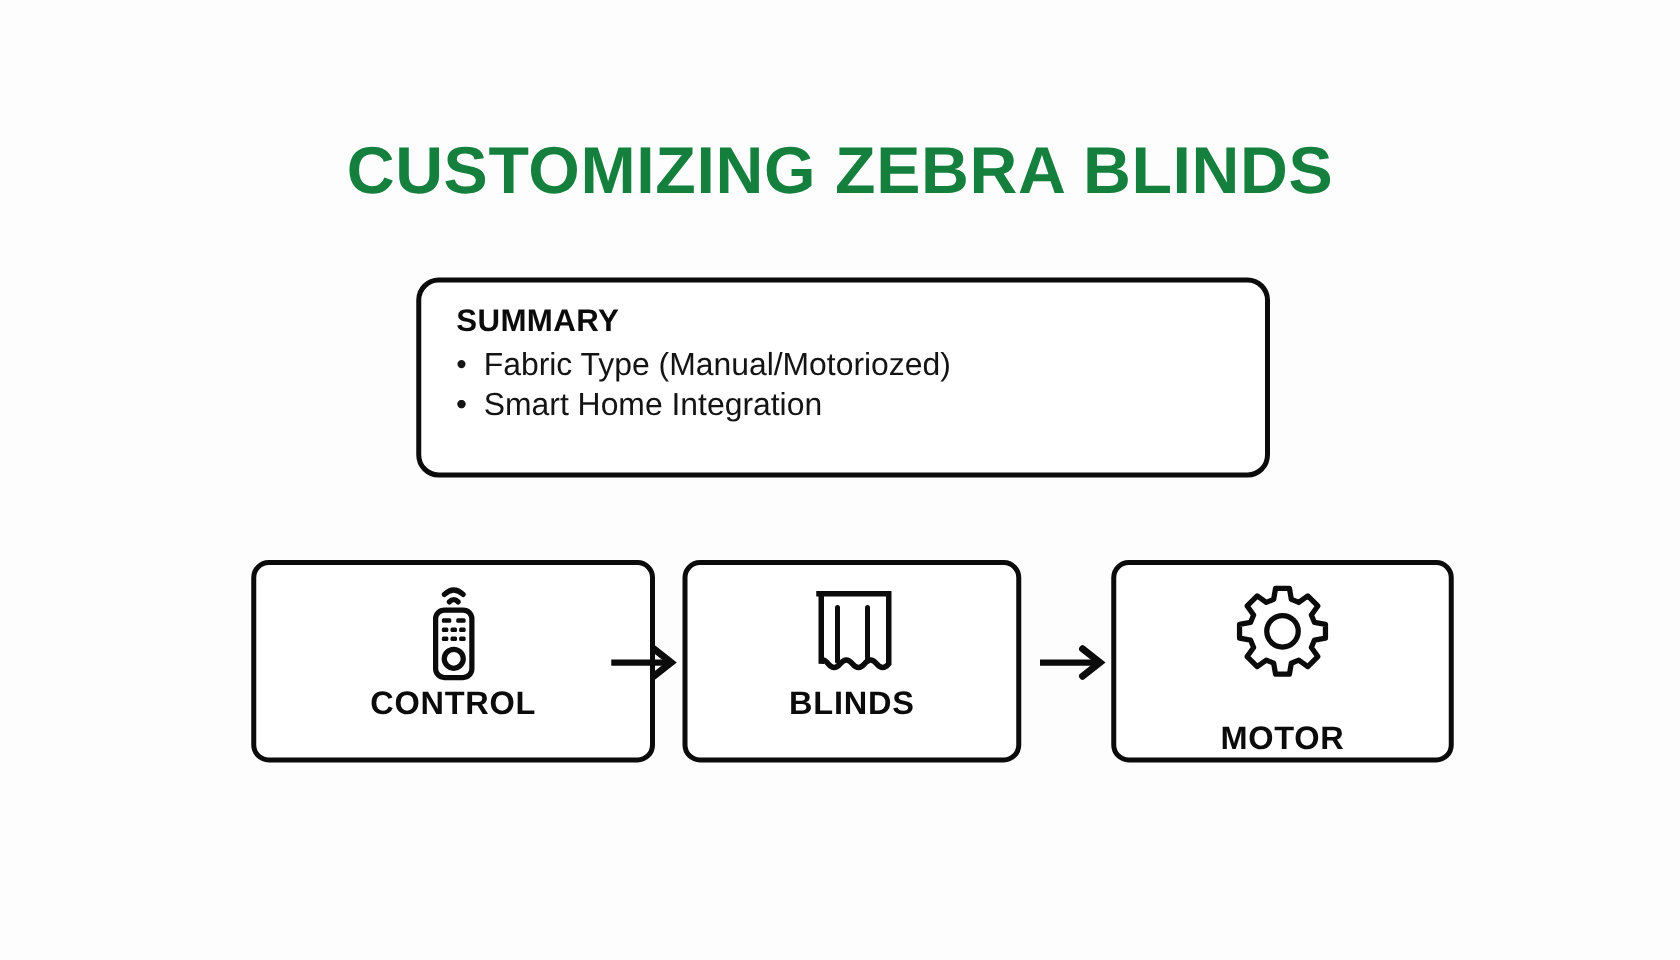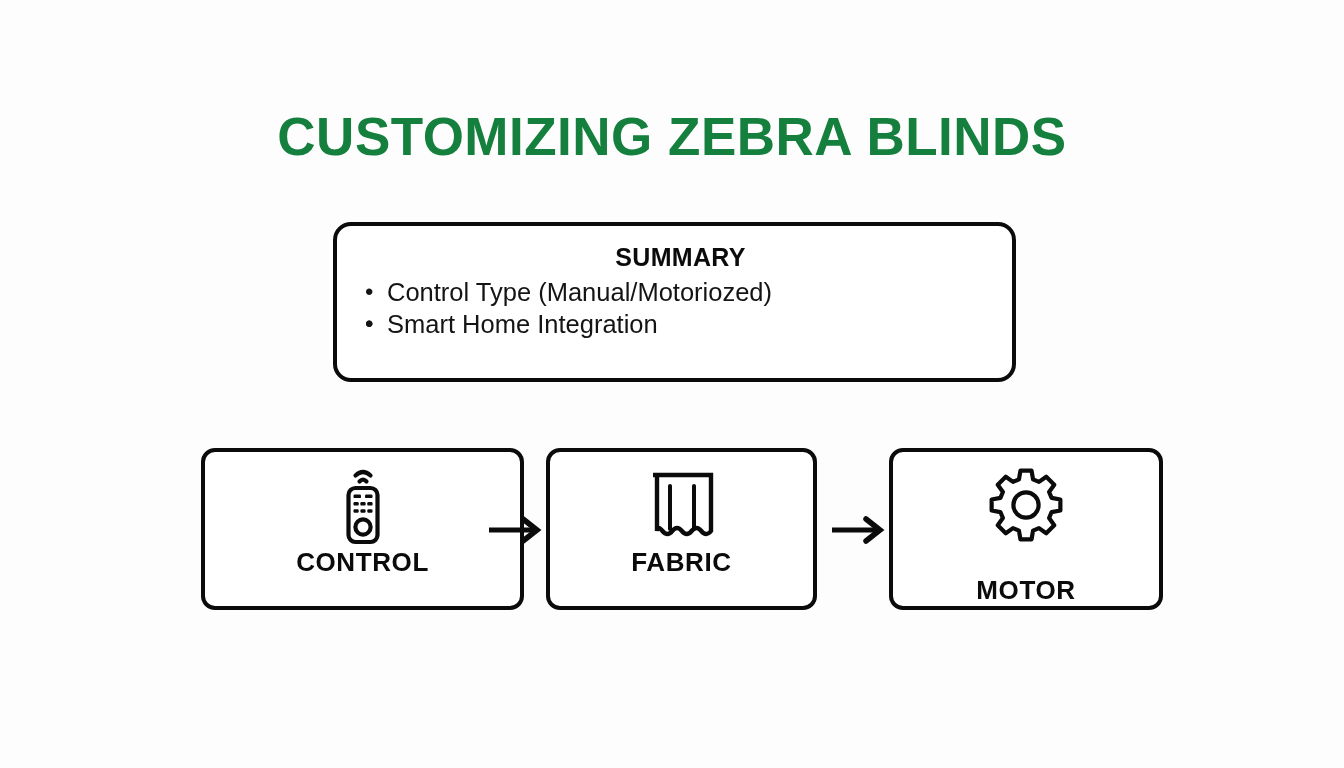--- a/index.html
+++ b/index.html
@@ -44,21 +44,20 @@
     background: #ffffff;
     padding: 16px 0 0 28px;
   }
   .summary-heading {
     font-size: 25px;
     font-weight: bold;
     letter-spacing: 0.3px;
     color: #0b0b0b;
     margin: 0 16px 4px 0;
     line-height: 1.25;
-    text-align: center;
   }
   .summary-list {
     list-style: none;
     margin: 0;
     padding: 0;
   }
   .summary-list li {
     font-size: 25.5px;
     line-height: 31.5px;
     color: #141414;
@@ -126,21 +125,21 @@
 </head>
 <body>
 
 <div class="title">CUSTOMIZING ZEBRA BLINDS</div>
 
 <div class="summary-box">
   <div class="summary-heading">SUMMARY</div>
   <ul class="summary-list">
     <li>
       <span class="bullet">•</span>
-      <span>Control Type (Manual/Motoriozed)</span>
+      <span>Fabric Type (Manual/Motoriozed)</span>
     </li>
     <li>
       <span class="bullet">•</span>
     </li>
     <li>
       <span class="bullet">•</span>
       <span>Smart Home Integration</span>
     </li>
   </ul>
 </div>
@@ -185,21 +184,21 @@
       <svg width="90" height="84" viewBox="0 0 90 84" fill="none" xmlns="http://www.w3.org/2000/svg">
 
         <path d="M16 12 H74 V68
                  q-4.8 6 -9.7 0 q-4.8 -6 -9.7 0 q-4.8 6 -9.7 0 q-4.8 -6 -9.7 0 q-4.8 6 -9.7 0 q-4.8 -6 -5.5 0
                  V12 Z" stroke="#0b0b0b" stroke-width="4.4" stroke-linejoin="miter" fill="none"></path>
 
         <path d="M33 23 V66" stroke="#0b0b0b" stroke-width="4" stroke-linecap="round"></path>
         <path d="M57 23 V66" stroke="#0b0b0b" stroke-width="4" stroke-linecap="round"></path>
       </svg>
     </div>
-    <div class="card-label">FABRIC</div>
+    <div class="card-label">BLINDS</div>
   </div>
 
   <div class="arrow" id="arrow-2">
     <svg width="60" height="36" viewBox="0 0 60 36" fill="none" xmlns="http://www.w3.org/2000/svg">
       <path d="M2 18 H48" stroke="#0b0b0b" stroke-width="5" stroke-linecap="butt"></path>
       <path d="M36 7 L50 18 L36 29" stroke="#0b0b0b" stroke-width="5.5" stroke-linecap="round" stroke-linejoin="miter" fill="none"></path>
     </svg>
   </div>
 
   <div class="card" id="card-motor">

